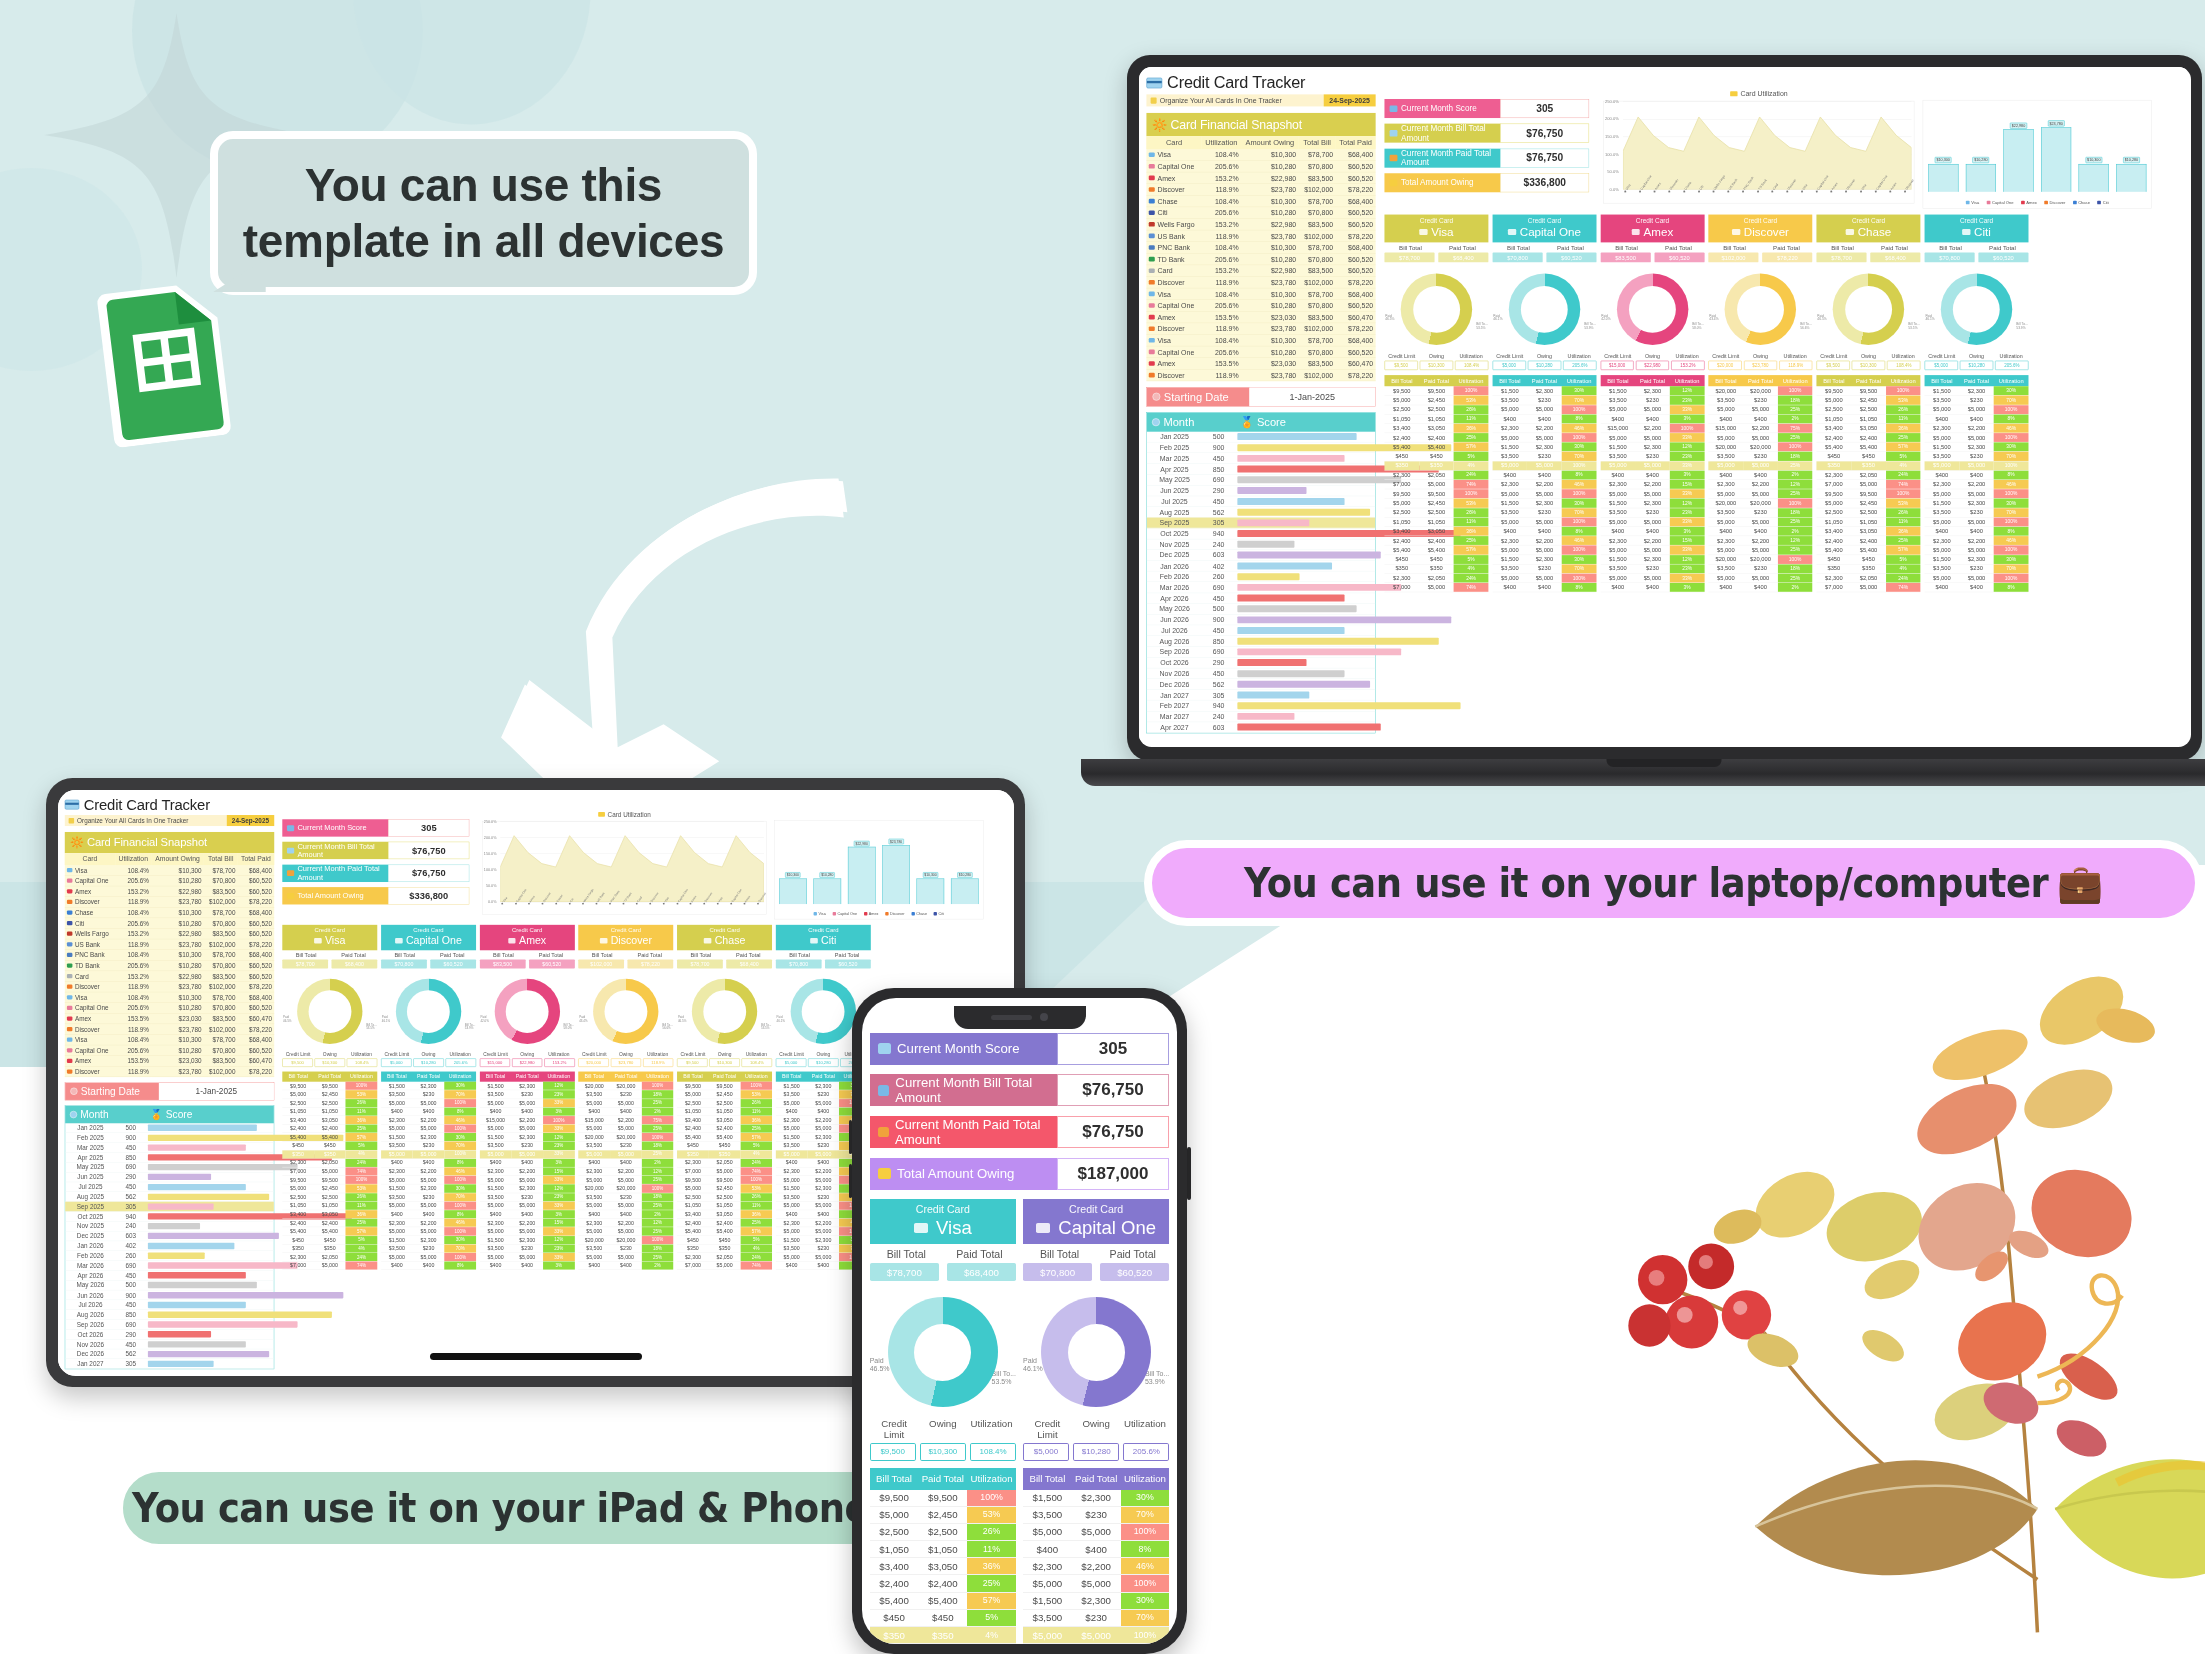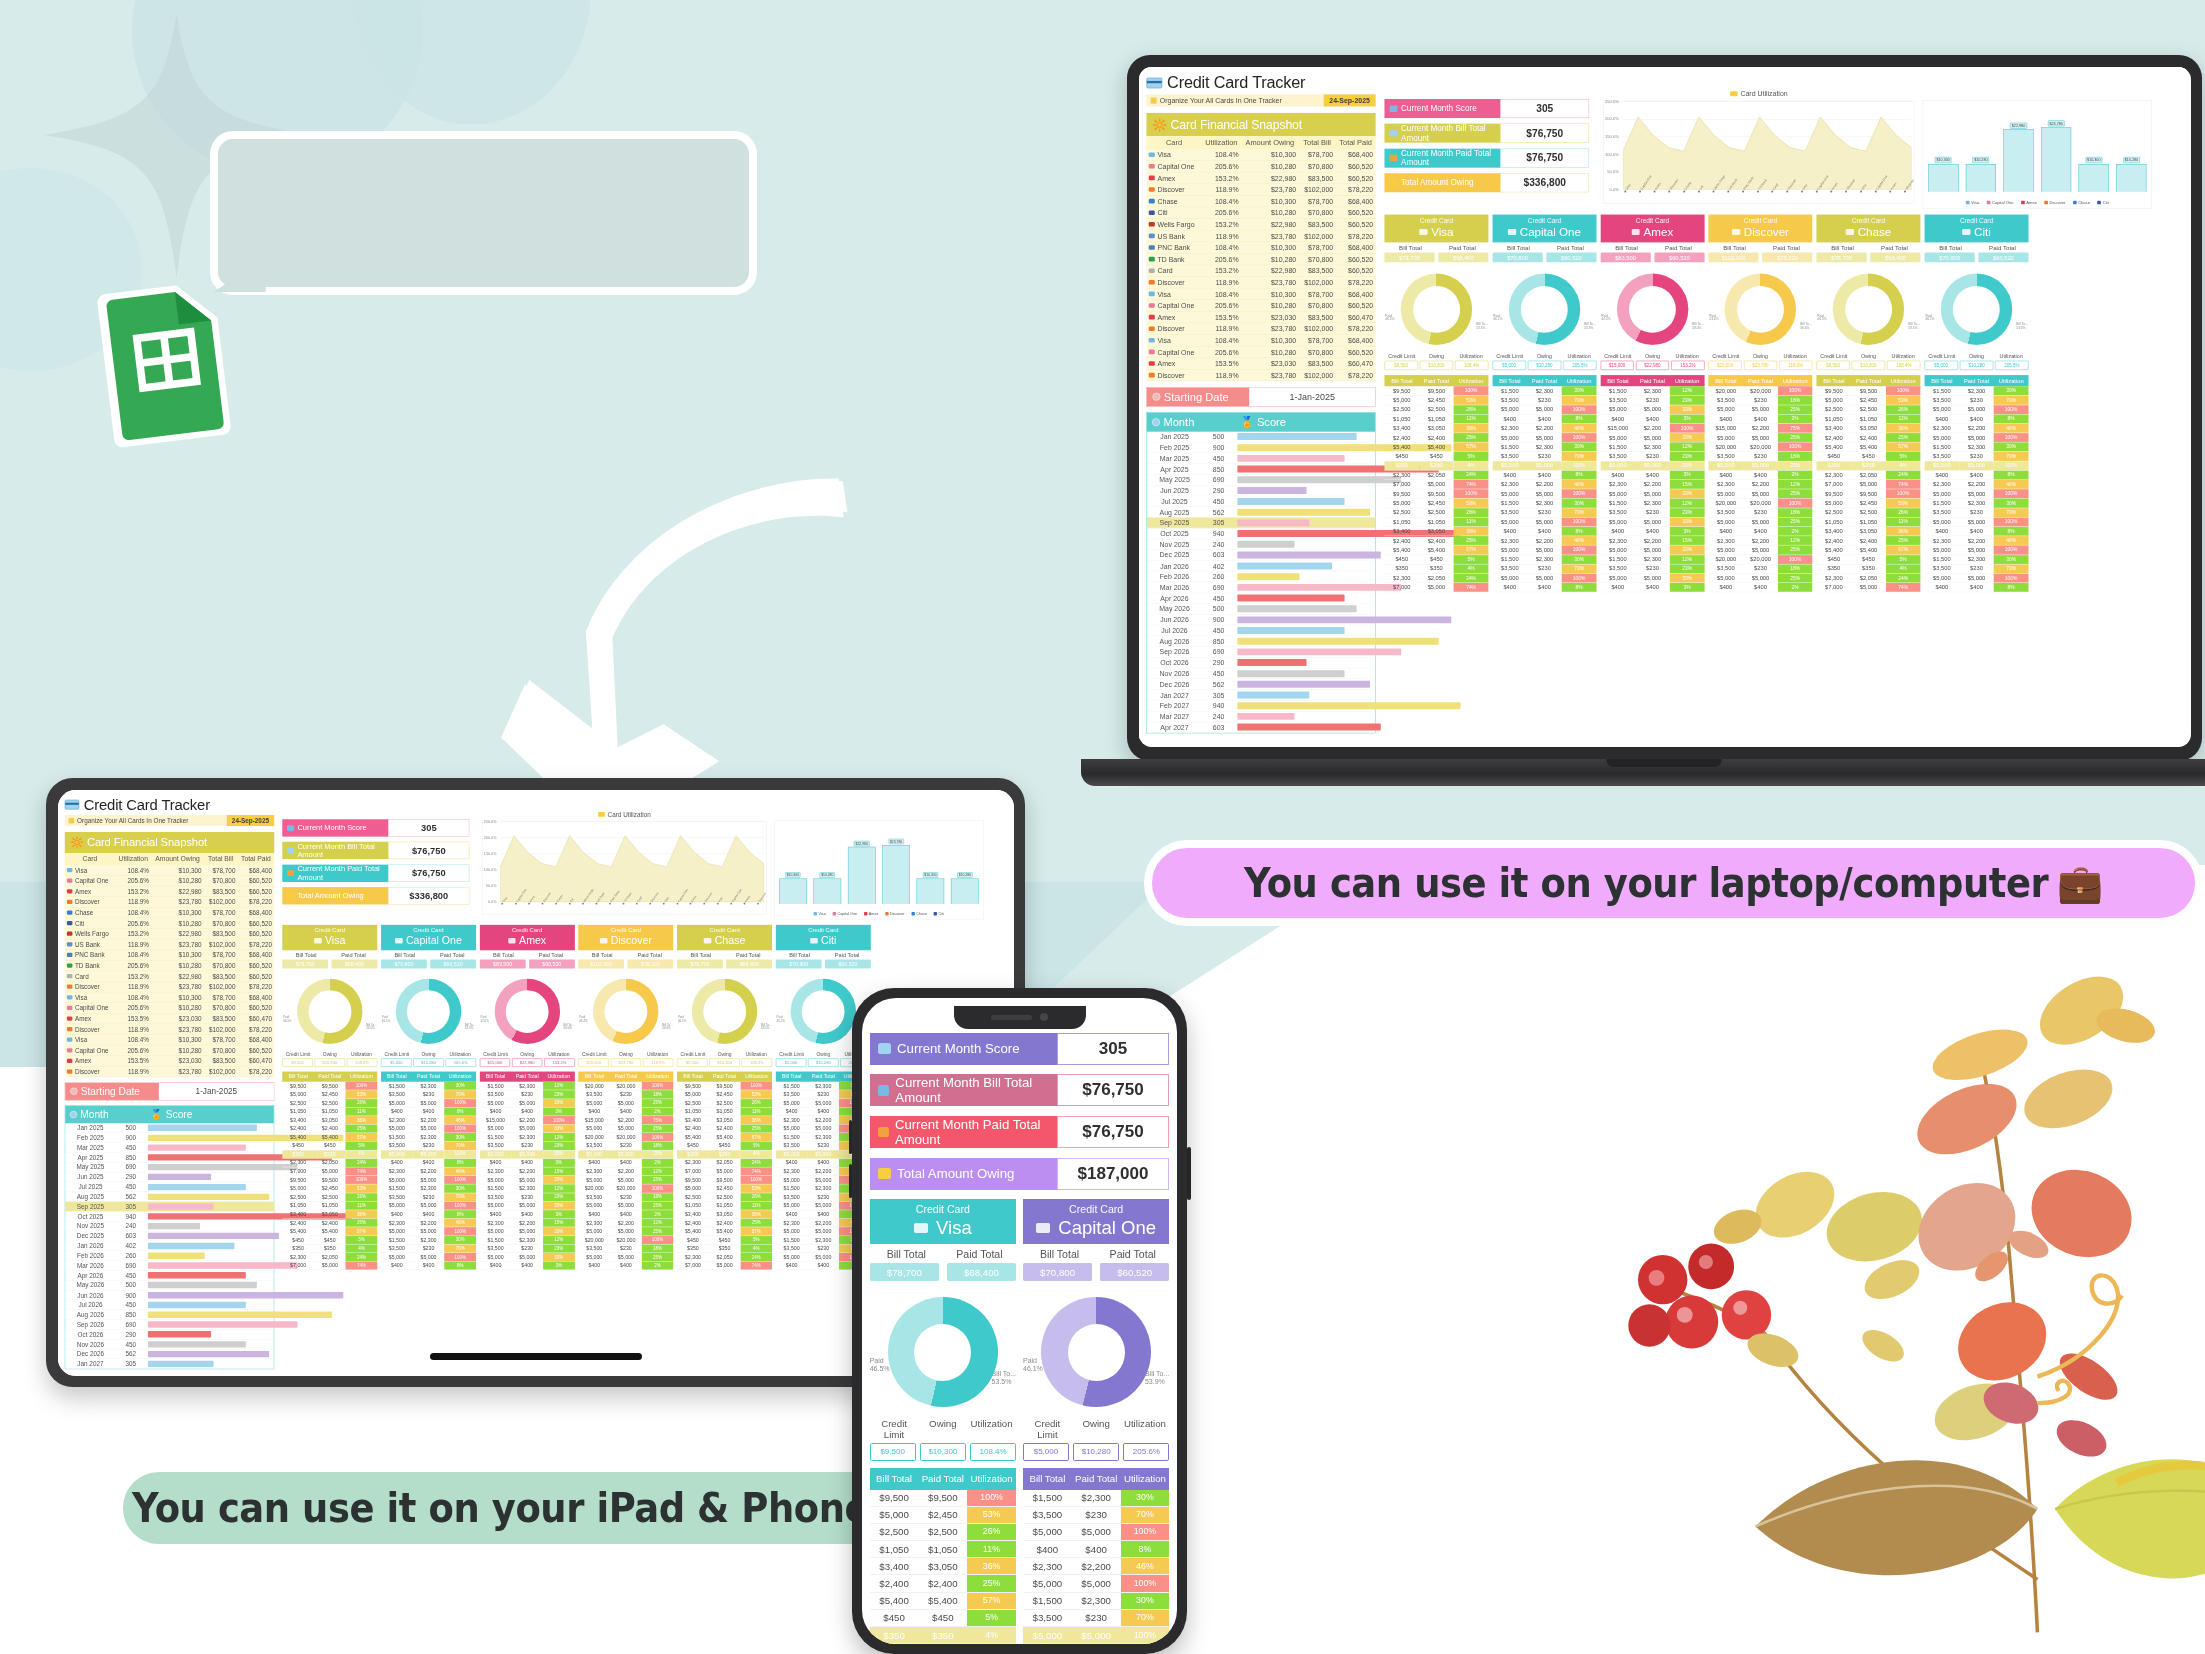--- a/index.html
+++ b/index.html
@@ -244,20 +244,21 @@
     <path d="M8 8 h66 l34 34 v100 a8 8 0 0 1 -8 8 h-92 a8 8 0 0 1 -8 -8 v-126 a8 8 0 0 1 8 -8 z" fill="#ffffff"></path>
     <path d="M14 14 h58 l30 30 v94 a6 6 0 0 1 -6 6 h-82 a6 6 0 0 1 -6 -6 v-118 a6 6 0 0 1 6 -6 z" fill="#34a853"></path>
     <path d="M72 14 l30 30 h-30 z" fill="#1e8e3e"></path>
     <rect x="32" y="52" width="50" height="46" fill="none" stroke="#ffffff" stroke-width="7"></rect>
     <line x1="57" y1="52" x2="57" y2="98" stroke="#ffffff" stroke-width="7"></line>
     <line x1="32" y1="75" x2="82" y2="75" stroke="#ffffff" stroke-width="7"></line>
   </g>
 </svg>
 
 <div class="bubble" id="bubble-devices">
+  <span class="bubble-text">You can use this template in all devices</span>
   <span class="bub-tail"></span>
 </div>
 
 <div class="bubble" id="bubble-laptop">
   <span class="bubble-text">You can use it on your laptop/computer</span>
   <span style="margin-left:8.8px;font-size:37px">💼</span>
 </div>
 
 <div class="bubble" id="bubble-ipad">
   <span class="bubble-text">You can use it on your iPad &amp; Phone also</span>

